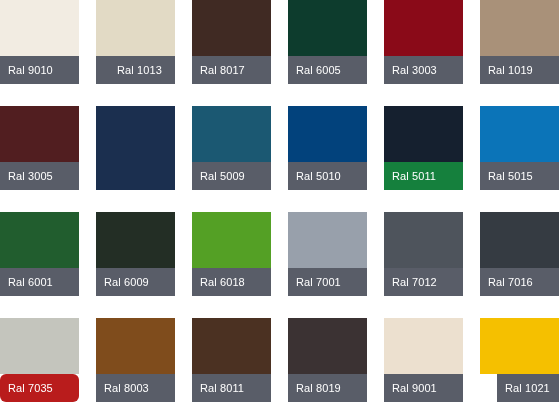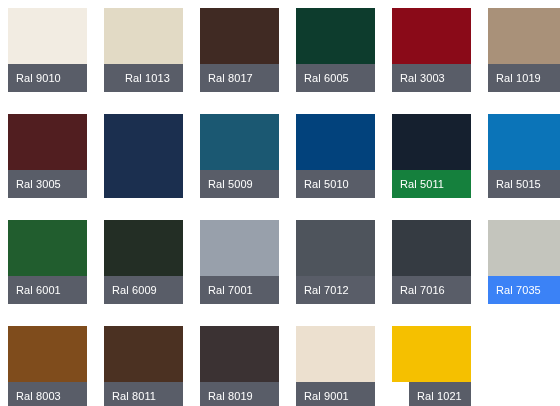--- a/index.html
+++ b/index.html
@@ -21,21 +21,21 @@
     position: relative;
     width: 560px;
     height: 406px;
     background: #ffffff;
     display: grid;
     grid-template-columns: repeat(6, 79px);
     grid-template-rows: repeat(4, 84px);
     column-gap: 17px;
     row-gap: 22px;
     
-    padding: 8px;
+    padding: 0;
     box-sizing: border-box;
   }
 
   .swatch-card {
     position: relative;
     width: 79px;
     height: 84px;
     display: flex;
     flex-direction: column;
     overflow: hidden;
@@ -116,34 +116,38 @@
     </div>
     <div class="swatch-card">
       <div class="swatch-color" style="background: rgb(33, 93, 46);"></div>
       <div class="swatch-label" style="background: rgb(89, 93, 104); color: rgb(255, 255, 255);">Ral 6001</div>
     </div>
     <div class="swatch-card">
       <div class="swatch-color" style="background: rgb(35, 46, 37);"></div>
       <div class="swatch-label" style="background: rgb(89, 93, 104); color: rgb(255, 255, 255);">Ral 6009</div>
     </div>
     <div class="swatch-card">
+      <div class="swatch-color" style="background: rgb(84, 160, 37);"></div>
+      <div class="swatch-label" style="background: rgb(89, 93, 104); color: rgb(255, 255, 255);">Ral 6018</div>
+    </div>
+    <div class="swatch-card">
       <div class="swatch-color" style="background: rgb(152, 160, 171);"></div>
       <div class="swatch-label" style="background: rgb(89, 93, 104); color: rgb(255, 255, 255);">Ral 7001</div>
     </div>
     <div class="swatch-card">
       <div class="swatch-color" style="background: rgb(78, 84, 92);"></div>
       <div class="swatch-label" style="background: rgb(89, 93, 104); color: rgb(255, 255, 255);">Ral 7012</div>
     </div>
     <div class="swatch-card">
       <div class="swatch-color" style="background: rgb(53, 59, 66);"></div>
       <div class="swatch-label" style="background: rgb(89, 93, 104); color: rgb(255, 255, 255);">Ral 7016</div>
     </div>
     <div class="swatch-card">
       <div class="swatch-color" style="background: rgb(196, 197, 189);"></div>
-      <div class="swatch-label" style="background: #3b82f6; color: rgb(255, 255, 255);">Ral 7035</div>
+      <div class="swatch-label" style="background: #b91c1c; color: rgb(255, 255, 255); border-radius: 6px;">Ral 7035</div>
     </div>
     <div class="swatch-card">
       <div class="swatch-color" style="background: rgb(127, 76, 28);"></div>
       <div class="swatch-label" style="background: rgb(89, 93, 104); color: rgb(255, 255, 255);">Ral 8003</div>
     </div>
     <div class="swatch-card">
       <div class="swatch-color" style="background: rgb(75, 49, 34);"></div>
       <div class="swatch-label" style="background: rgb(89, 93, 104); color: rgb(255, 255, 255);">Ral 8011</div>
     </div>
     <div class="swatch-card">

